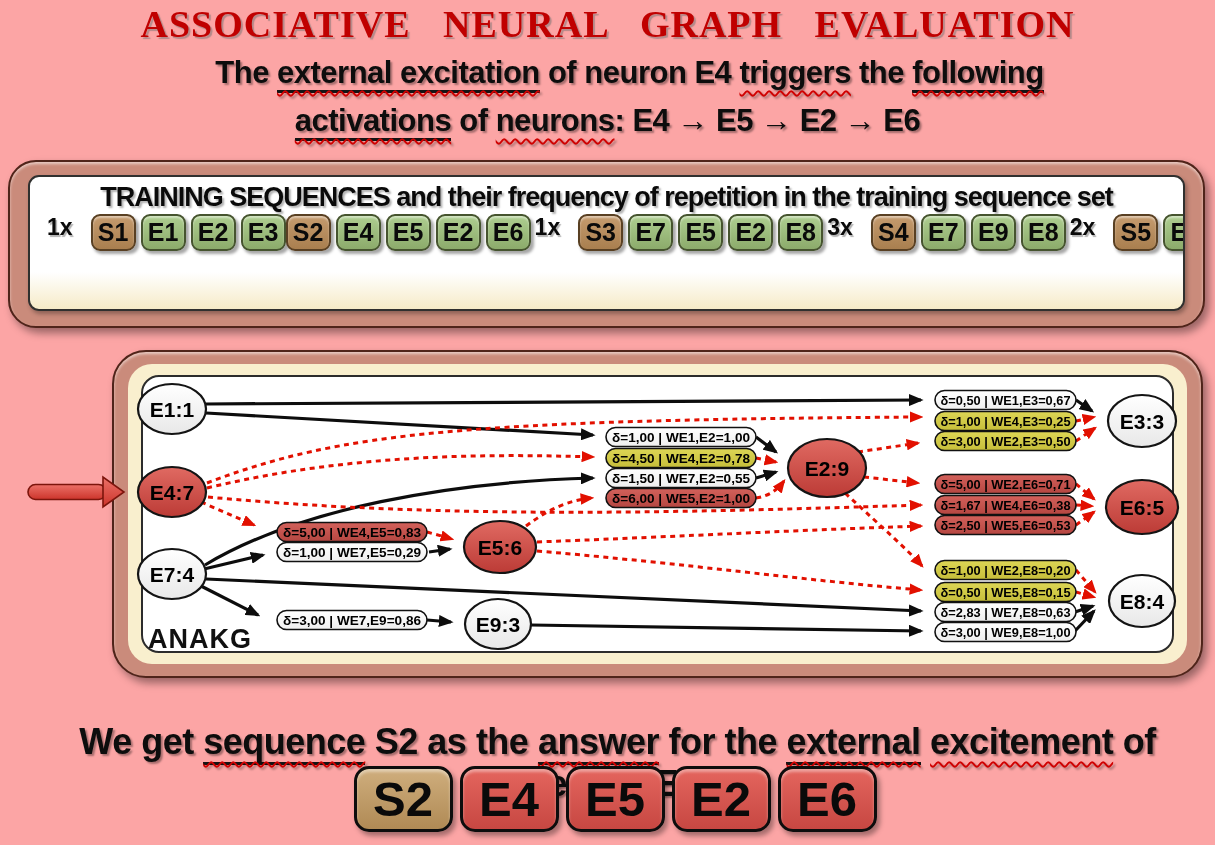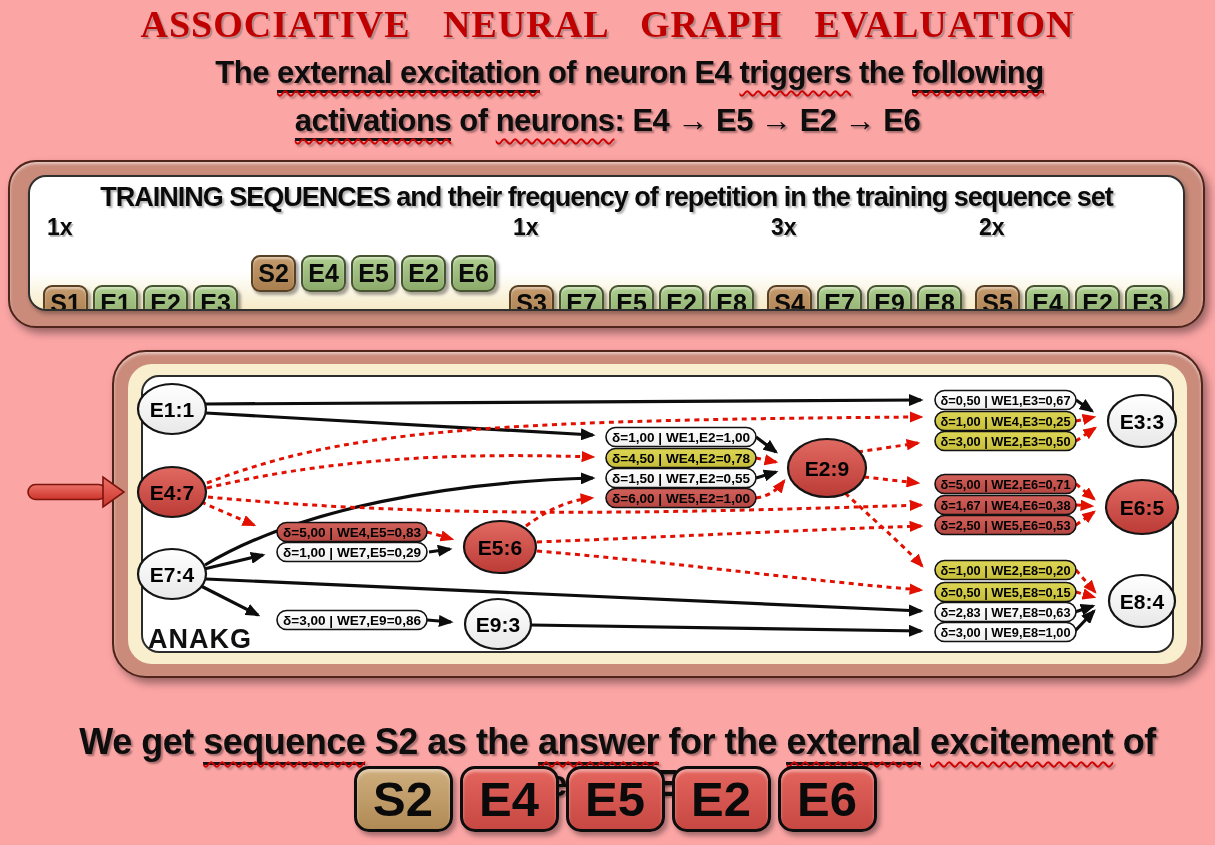--- a/index.html
+++ b/index.html
@@ -26,35 +26,35 @@
         text-decoration-color:#D00000; text-decoration-thickness:2px;
         text-underline-offset:7px; border-bottom:3px solid #141414; }
 
   
   .panel { position:absolute; background:#CA8B7B; border:2px solid #4F241A;
            border-radius:28px;
            box-shadow:4px 5px 8px rgba(0,0,0,0.4), inset 0 2px 3px rgba(255,255,255,0.55); }
   .training { left:8px; top:160px; width:1197px; height:168px; }
   .training .panel-white { position:absolute; left:18px; top:13px; right:18px; bottom:15px;
            background:linear-gradient(#ffffff 72%, #F6EBC8); border:2px solid #30302f;
-           border-radius:18px; box-shadow:2px 3px 4px rgba(0,0,0,0.3); overflow:hidden; }
+           border-radius:11px; box-shadow:2px 3px 4px rgba(0,0,0,0.3); overflow:hidden; }
   .graphbox { left:112px; top:350px; width:1091px; height:328px; border-radius:34px; }
   .graphbox .panel-cream { position:absolute; left:14px; top:12px; right:14px; bottom:12px;
            background:#F9EFCE; border-radius:24px; }
   .graphbox .panel-white2 { position:absolute; left:13px; top:11px; right:13px; bottom:11px;
            background:#ffffff; border:2px solid #2c2c2c; border-radius:18px; }
 
   
   .tr-header { text-align:center; font-size:27px; font-weight:bold; margin-top:5px;
                letter-spacing:-1px; color:#0a0a0a; text-shadow:2px 2px 2px rgba(0,0,0,0.3); }
   .tr-row { display:flex; justify-content:space-between; padding:0 13px; margin-top:1px; }
-  .tr-group { display:flex; flex-direction:column; }
+  .tr-group { display:flex; flex-direction:row;gap:18px; }
   .tr-count { font-size:23px; font-weight:bold; margin:0 0 3px 4px; color:#0a0a0a;
               text-shadow:1.5px 1.5px 1px rgba(0,0,0,0.3); }
-  .tr-boxes { display:flex; gap:5px;margin-top:41px; }
+  .tr-boxes { display:flex; gap:5px; }
   .sq { width:45px; height:37px; border-radius:9px; display:flex; align-items:center;
         justify-content:center; font-size:25px; font-weight:bold; color:#0a0a0a;
         box-shadow:2.5px 3px 3px rgba(0,0,0,0.35), inset 0 2px 2px rgba(255,255,255,0.45); }
   .sq.green { background:linear-gradient(#AECE90,#8CAB6B); border:2px solid #46542F; }
   .sq.brown { background:linear-gradient(#C59B6E,#A97F4F); border:2px solid #594023; }
 
   
   svg.graph { position:absolute; left:0; top:350px; width:1215px; height:330px; overflow:visible; }
   .eb { stroke:#0d0d0d; stroke-width:3.2; fill:none; }
   .er { stroke:#E21000; stroke-width:3; fill:none; stroke-dasharray:5 4.5; }

